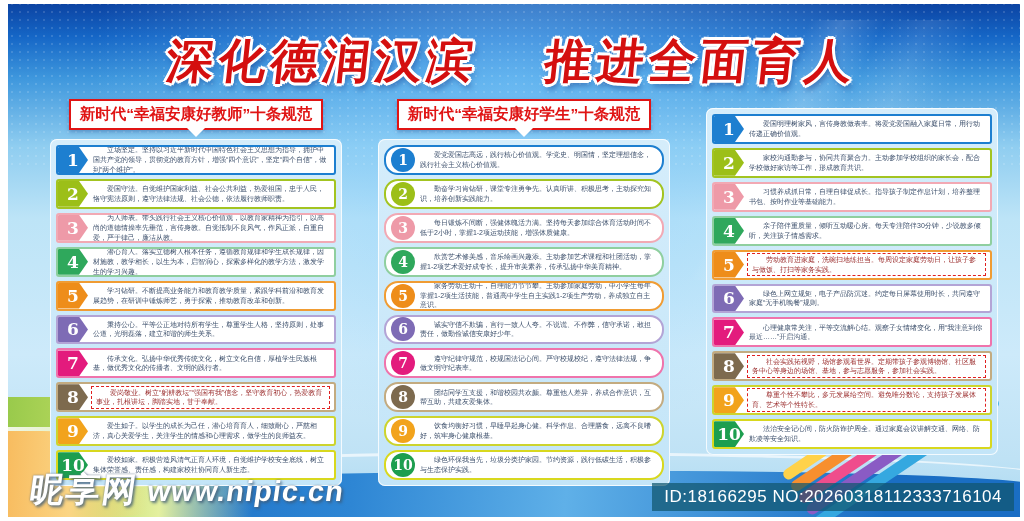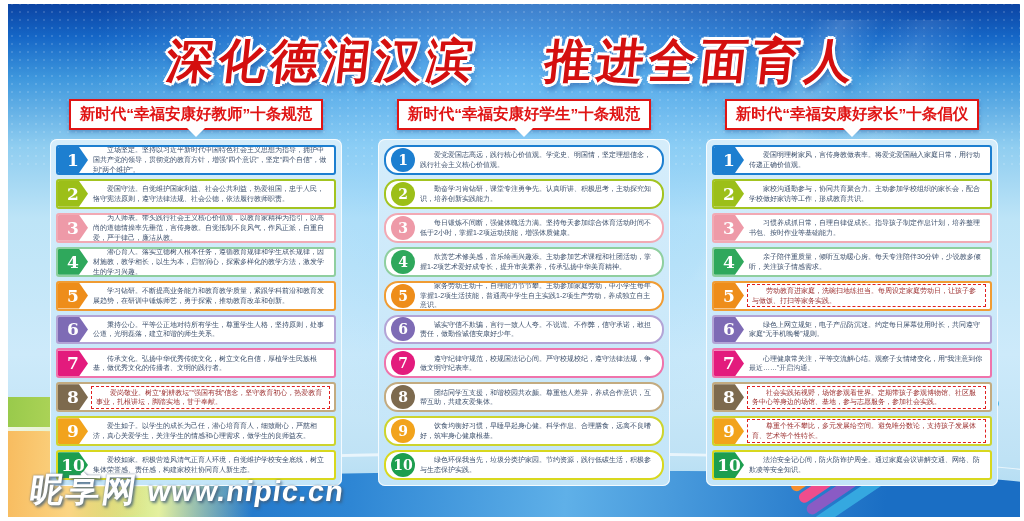--- a/index.html
+++ b/index.html
@@ -178,21 +178,20 @@
             <span class="badge circle" style="background: rgb(242, 163, 28);">9</span>
             <span class="text">饮食均衡好习惯，早睡早起身心健。科学作息、合理膳食，远离不良嗜好，筑牢身心健康根基。</span>
           </div>
           <div class="row rounded" style="--bc: #d8d81e;">
             <span class="badge circle" style="background: rgb(29, 158, 79);">10</span>
             <span class="text">绿色环保我当先，垃圾分类护家园。节约资源，践行低碳生活，积极参与生态保护实践。</span>
           </div>
         </div>
     </div>
     <div class="column">
-      <div class="panel-header">新时代“幸福安康好家长”十条倡仪</div>
       <div class="panel-body">
           <div class="row" style="--bc: #1d7fd0;">
             <span class="badge" style="background: rgb(29, 127, 208);">1</span>
             <span class="text">爱国明理树家风，言传身教做表率。将爱党爱国融入家庭日常，用行动传递正确价值观。</span>
           </div>
           <div class="row" style="--bc: #a3c421;">
             <span class="badge" style="background: rgb(156, 191, 24);">2</span>
             <span class="text">家校沟通勤参与，协同共育聚合力。主动参加学校组织的家长会，配合学校做好家访等工作，形成教育共识。</span>
           </div>
           <div class="row" style="--bc: #f2a9b4;">
@@ -228,15 +227,16 @@
             <span class="text">法治安全记心间，防火防诈护周全。通过家庭会议讲解交通、网络、防欺凌等安全知识。</span>
           </div>
         </div>
     </div>
   </div>
 
   <div class="watermark">
     <span class="site-name">昵享网</span><span class="site-url">www.nipic.cn</span>
   </div>
 
+  <div class="id-bar">ID:18166295 NO:20260318112333716104</div>
 
   <div class="frame"></div>
 </div>
 
 </body></html>

